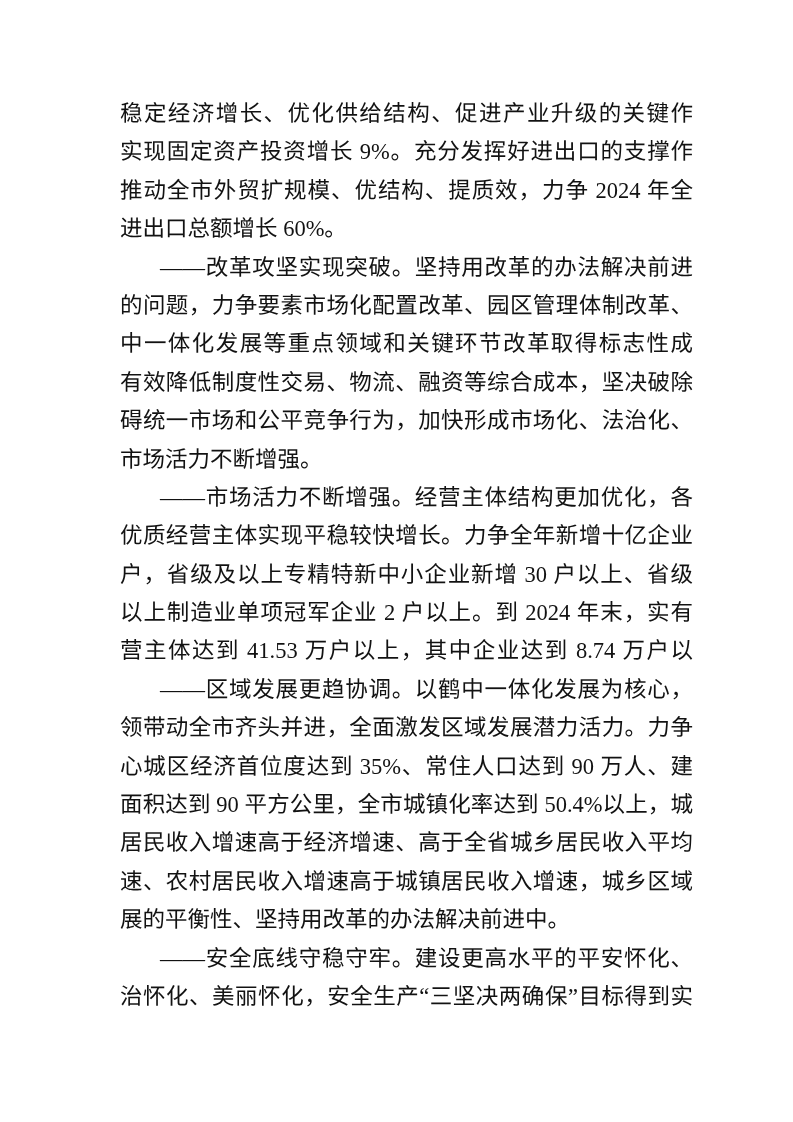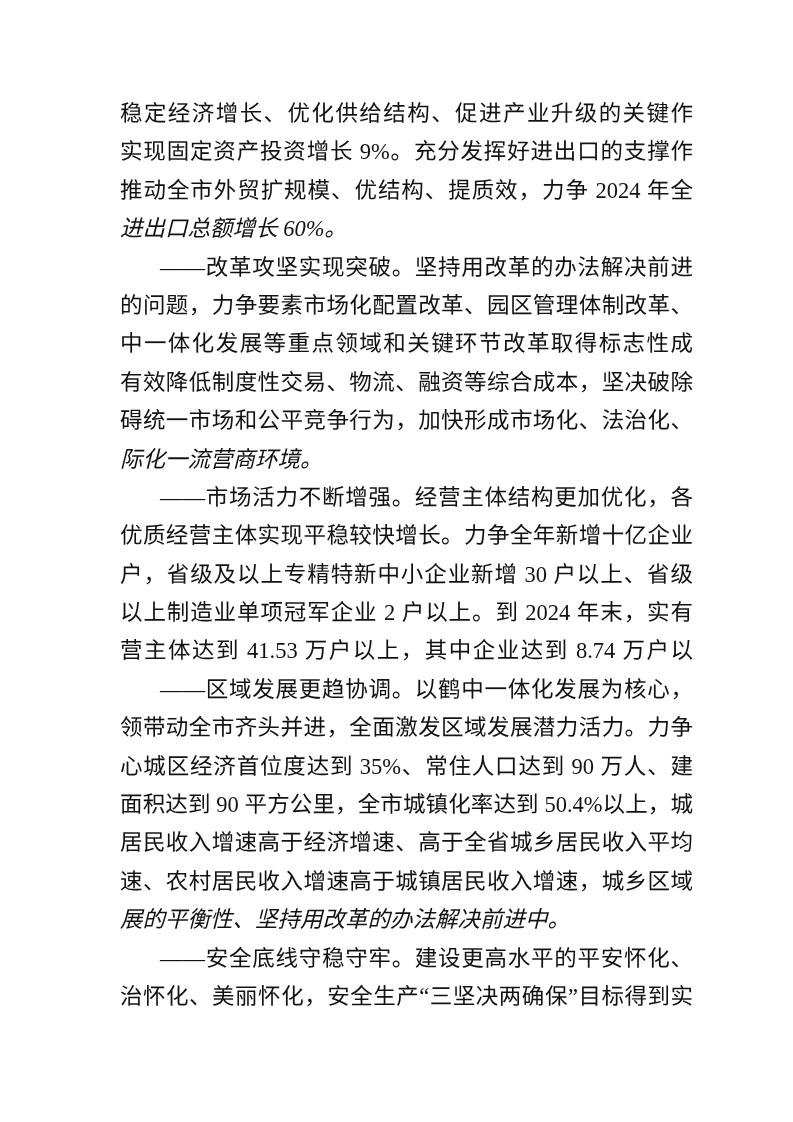--- a/index.html
+++ b/index.html
@@ -22,40 +22,40 @@
   }
   .paragraph { margin: 0; padding: 0; }
   .line {
     height: 38.4px;
     overflow: hidden;
     text-align: justify;
     text-align-last: justify;
     white-space: normal;
   }
   .line.indent { padding-left: 40px; }
-  .line.last-left { text-align-last: left; font-style: italic; }
+  .line.last-left { text-align-last: left; }
 </style>
 </head>
 <body>
 
 <div class="page">
   <div class="textblock" style="color: rgb(18, 18, 18);">
       <div class="paragraph">
         <div class="line">稳定经济增长、优化供给结构、促进产业升级的关键作用，</div>
         <div class="line">实现固定资产投资增长 9%。充分发挥好进出口的支撑作用，</div>
         <div class="line">推动全市外贸扩规模、优结构、提质效，力争 2024 年全市</div>
         <div class="line last-left">进出口总额增长 60%。</div>
       </div>
       <div class="paragraph">
         <div class="line indent">——改革攻坚实现突破。坚持用改革的办法解决前进中</div>
         <div class="line">的问题，力争要素市场化配置改革、园区管理体制改革、鹤</div>
         <div class="line">中一体化发展等重点领域和关键环节改革取得标志性成效，</div>
         <div class="line">有效降低制度性交易、物流、融资等综合成本，坚决破除妨</div>
         <div class="line">碍统一市场和公平竞争行为，加快形成市场化、法治化、国</div>
-        <div class="line last-left">际化一流营商环境。</div>
+        <div class="line last-left">市场活力不断增强。</div>
       </div>
       <div class="paragraph">
         <div class="line indent">——市场活力不断增强。经营主体结构更加优化，各类</div>
         <div class="line">优质经营主体实现平稳较快增长。力争全年新增十亿企业 1</div>
         <div class="line">户，省级及以上专精特新中小企业新增 30 户以上、省级及</div>
         <div class="line">以上制造业单项冠军企业 2 户以上。到 2024 年末，实有经</div>
         <div class="line">营主体达到 41.53 万户以上，其中企业达到 8.74 万户以上。</div>
       </div>
       <div class="paragraph">
         <div class="line indent">——区域发展更趋协调。以鹤中一体化发展为核心，引</div>

